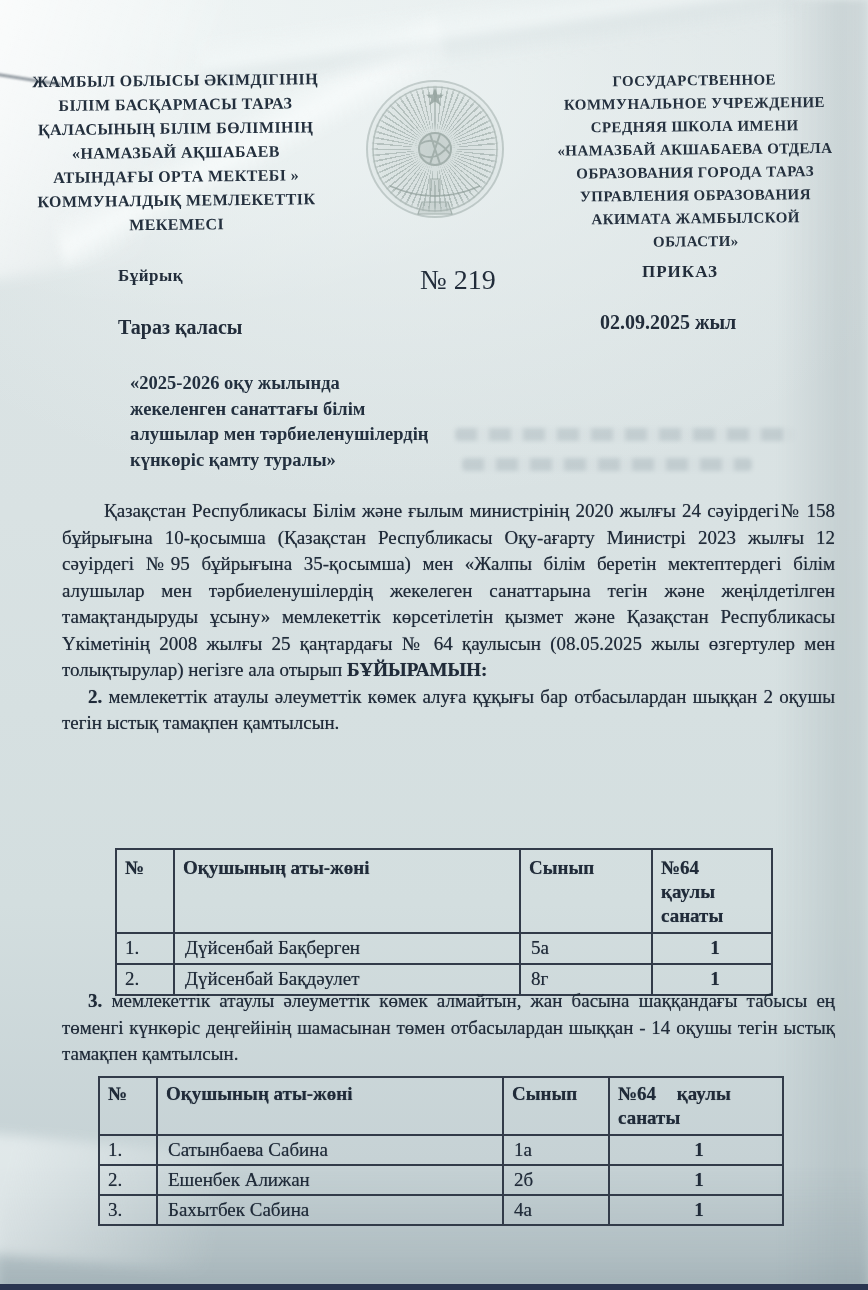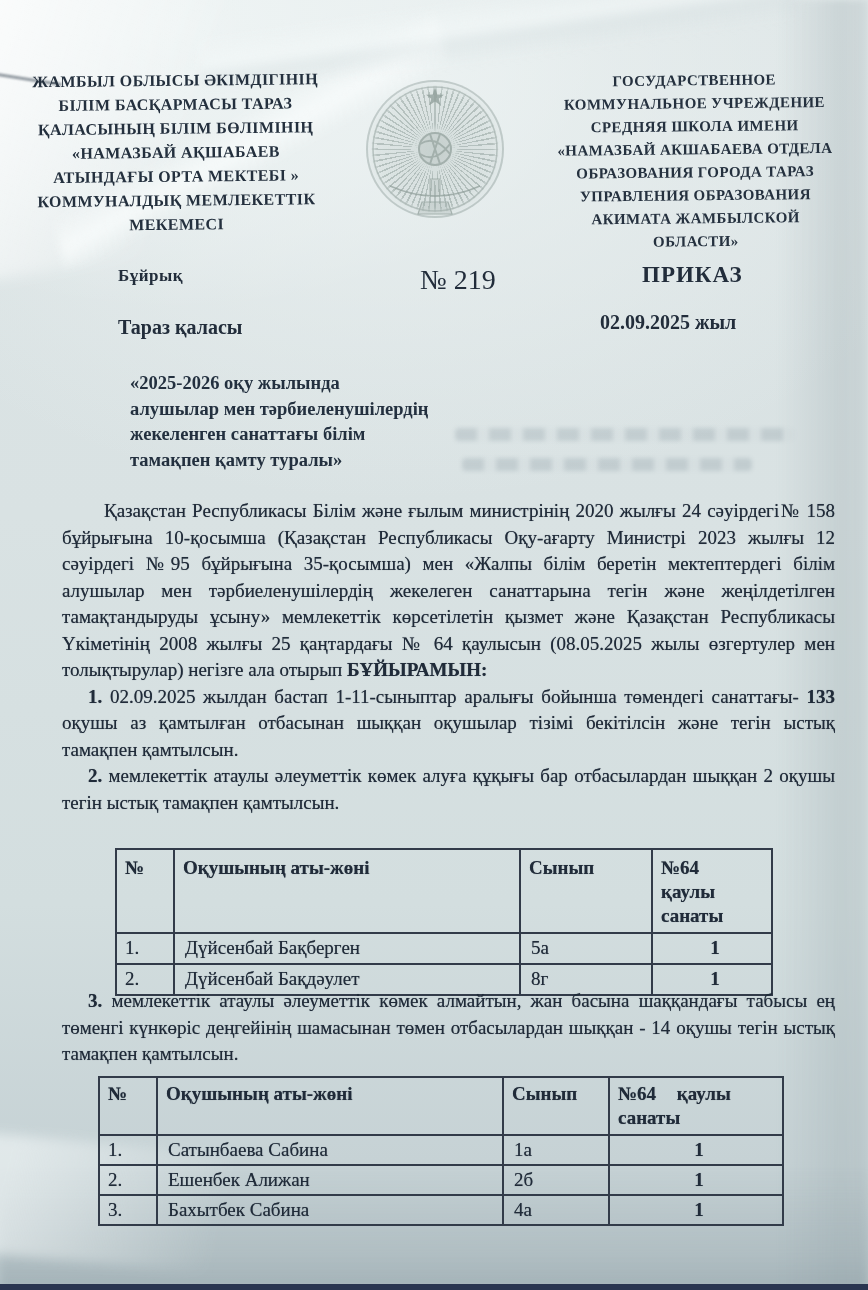--- a/index.html
+++ b/index.html
@@ -82,21 +82,21 @@
     position:absolute;inset:6px;border-radius:50%;
     background:radial-gradient(circle, rgba(120,140,132,.30) 0%, rgba(120,140,132,.18) 60%, rgba(120,140,132,.05) 72%);
     border:2px solid rgba(96,116,110,.45);
   }
   .emblem svg{position:absolute;inset:0;}
 
   
   .abs{position:absolute;}
   .order-kk{left:118px;top:266px;font-size:17px;font-weight:bold;letter-spacing:.5px;}
   .order-no{left:420px;top:264px;font-size:28px;font-weight:normal;}
-  .order-ru{left:642px;top:262px;font-size:23px;font-weight:bold;letter-spacing:1px;}
+  .order-ru{left:642px;top:262px;font-size:17px;font-weight:bold;letter-spacing:1px;}
   .order-city{left:118px;top:316px;font-size:20px;font-weight:bold;}
   .order-date{left:600px;top:311px;font-size:20px;font-weight:bold;}
 
   
   .subject{
     position:absolute;left:90px;top:371px;width:400px;
     font-size:18.5px;font-weight:bold;line-height:25.5px;color:#23303f;margin-left:40px;
   }
 
   
@@ -191,28 +191,27 @@
   </div>
 
   <div class="abs order-kk">Бұйрық</div>
   <div class="abs order-no">№ 219</div>
   <div class="abs order-ru">ПРИКАЗ</div>
   <div class="abs order-city">Тараз қаласы</div>
   <div class="abs order-date">02.09.2025  жыл</div>
 
   <div class="subject">
     <div>«2025-2026  оқу   жылында</div>
+    <div>жекеленген санаттағы білім</div>
     <div>алушылар мен тәрбиеленушілердің</div>
-    <div>жекеленген санаттағы білім</div>
-    <div>тамақпен қамту туралы»</div>
+    <div>күнкөріс қамту туралы»</div>
   </div>
 
   <div class="bodytext">
     <p><span>Қазақстан Республикасы Білім және ғылым министрінің 2020 жылғы 24 сәуірдегі№ 158 бұйрығына 10-қосымша (Қазақстан Республикасы Оқу-ағарту Министрі   2023 жылғы 12 сәуірдегі    №95 бұйрығына 35-қосымша) мен «Жалпы білім беретін мектептердегі білім алушылар мен тәрбиеленушілердің жекелеген санаттарына тегін және  жеңілдетілген  тамақтандыруды ұсыну» мемлекеттік көрсетілетін  қызмет және  Қазақстан Республикасы Үкіметінің 2008 жылғы 25 қаңтардағы № 64 қаулысын (08.05.2025 жылы өзгертулер мен толықтырулар)  негізге ала отырып  </span><b class="strong">БҰЙЫРАМЫН:</b></p>
-    <p class="item"><b class="strong">1.</b><span> 02.09.2025 жылдан бастап   1-11-сыныптар аралығы  бойынша төмендегі санаттағы- </span><b class="strong">133</b><span> оқушы аз қамтылған отбасынан шыққан оқушылар тізімі бекітілсін және тегін ыстық тамақпен қамтылсын.</span></p>
     <p class="item"><b class="strong">2.</b><span> мемлекеттік атаулы әлеуметтік көмек алуға құқығы бар отбасылардан шыққан 2 оқушы тегін ыстық тамақпен қамтылсын.</span></p>
   </div>
 
   <table class="students tbl1">
     <tbody>
         <tr>
       <th class="c-num">№</th>
       <th class="c-name">Оқушының аты-жөні</th>
       <th class="c-class">Сынып</th>
       <th class="c-cat"><span class="hdr-cat-narrow">№64 қаулы санаты</span></th>

